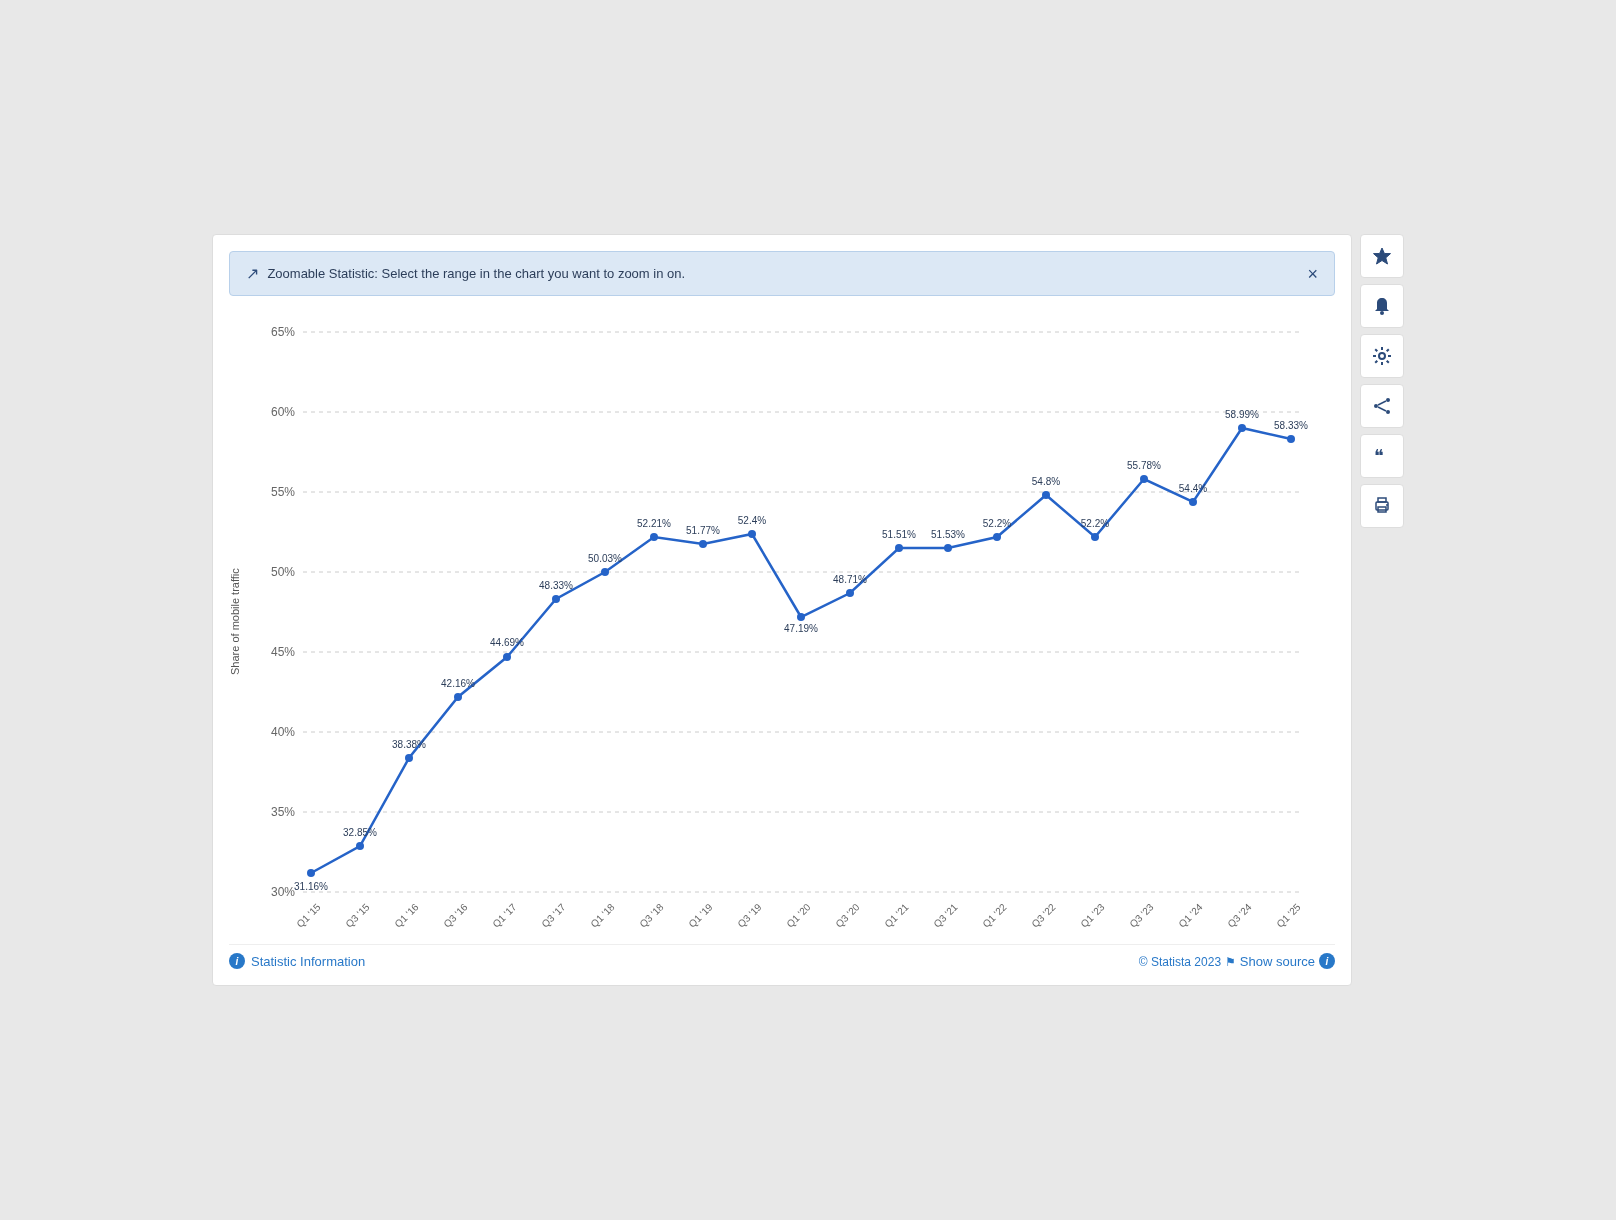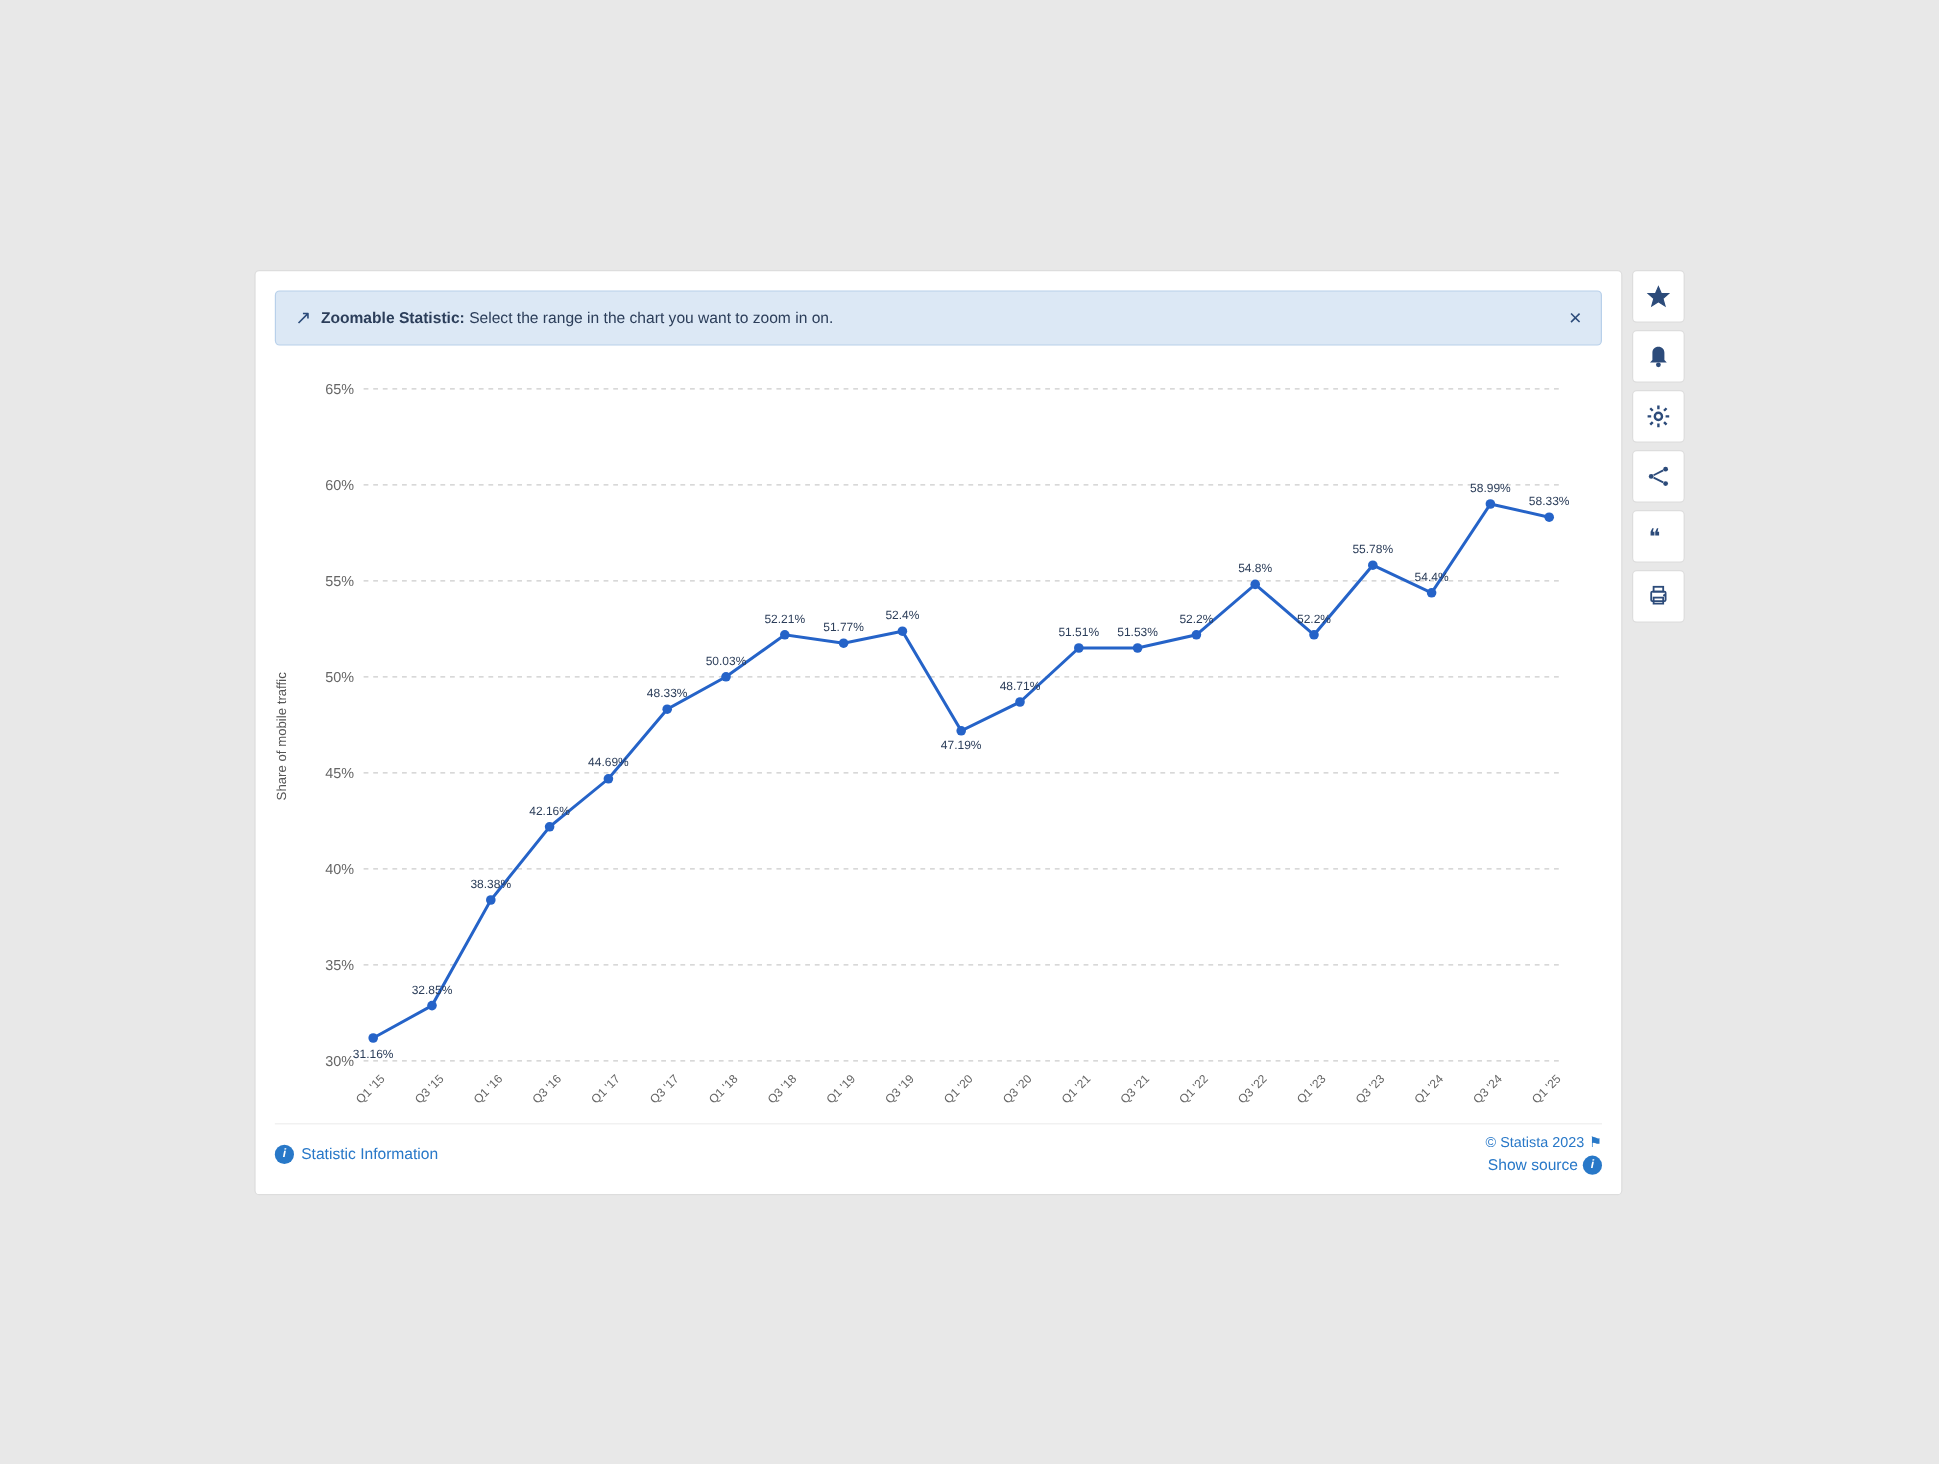--- a/index.html
+++ b/index.html
@@ -41,21 +41,21 @@
     }
     .zoom-icon {
       color: #2c4b7a;
       font-size: 16px;
     }
     .zoom-text {
       font-size: 13px;
       color: #2c3e5a;
     }
     .zoom-text strong {
-      font-weight: bold;
+      font-weight: normal;
     }
     .zoom-close {
       color: #2c4b7a;
       font-size: 18px;
       cursor: pointer;
       line-height: 1;
     }
     .chart-area {
       display: flex;
       gap: 0;
@@ -98,21 +98,21 @@
       color: white;
       display: inline-flex;
       align-items: center;
       justify-content: center;
       font-size: 10px;
       font-style: italic;
       font-weight: bold;
     }
     .footer-right {
       display: flex;
-      flex-direction: column;
+      flex-direction: row;
       align-items: flex-end;
       gap: 4px;
     }
     .statista-credit {
       font-size: 12px;
       color: #2878c8;
       display: flex;
       align-items: center;
       gap: 4px;
     }

